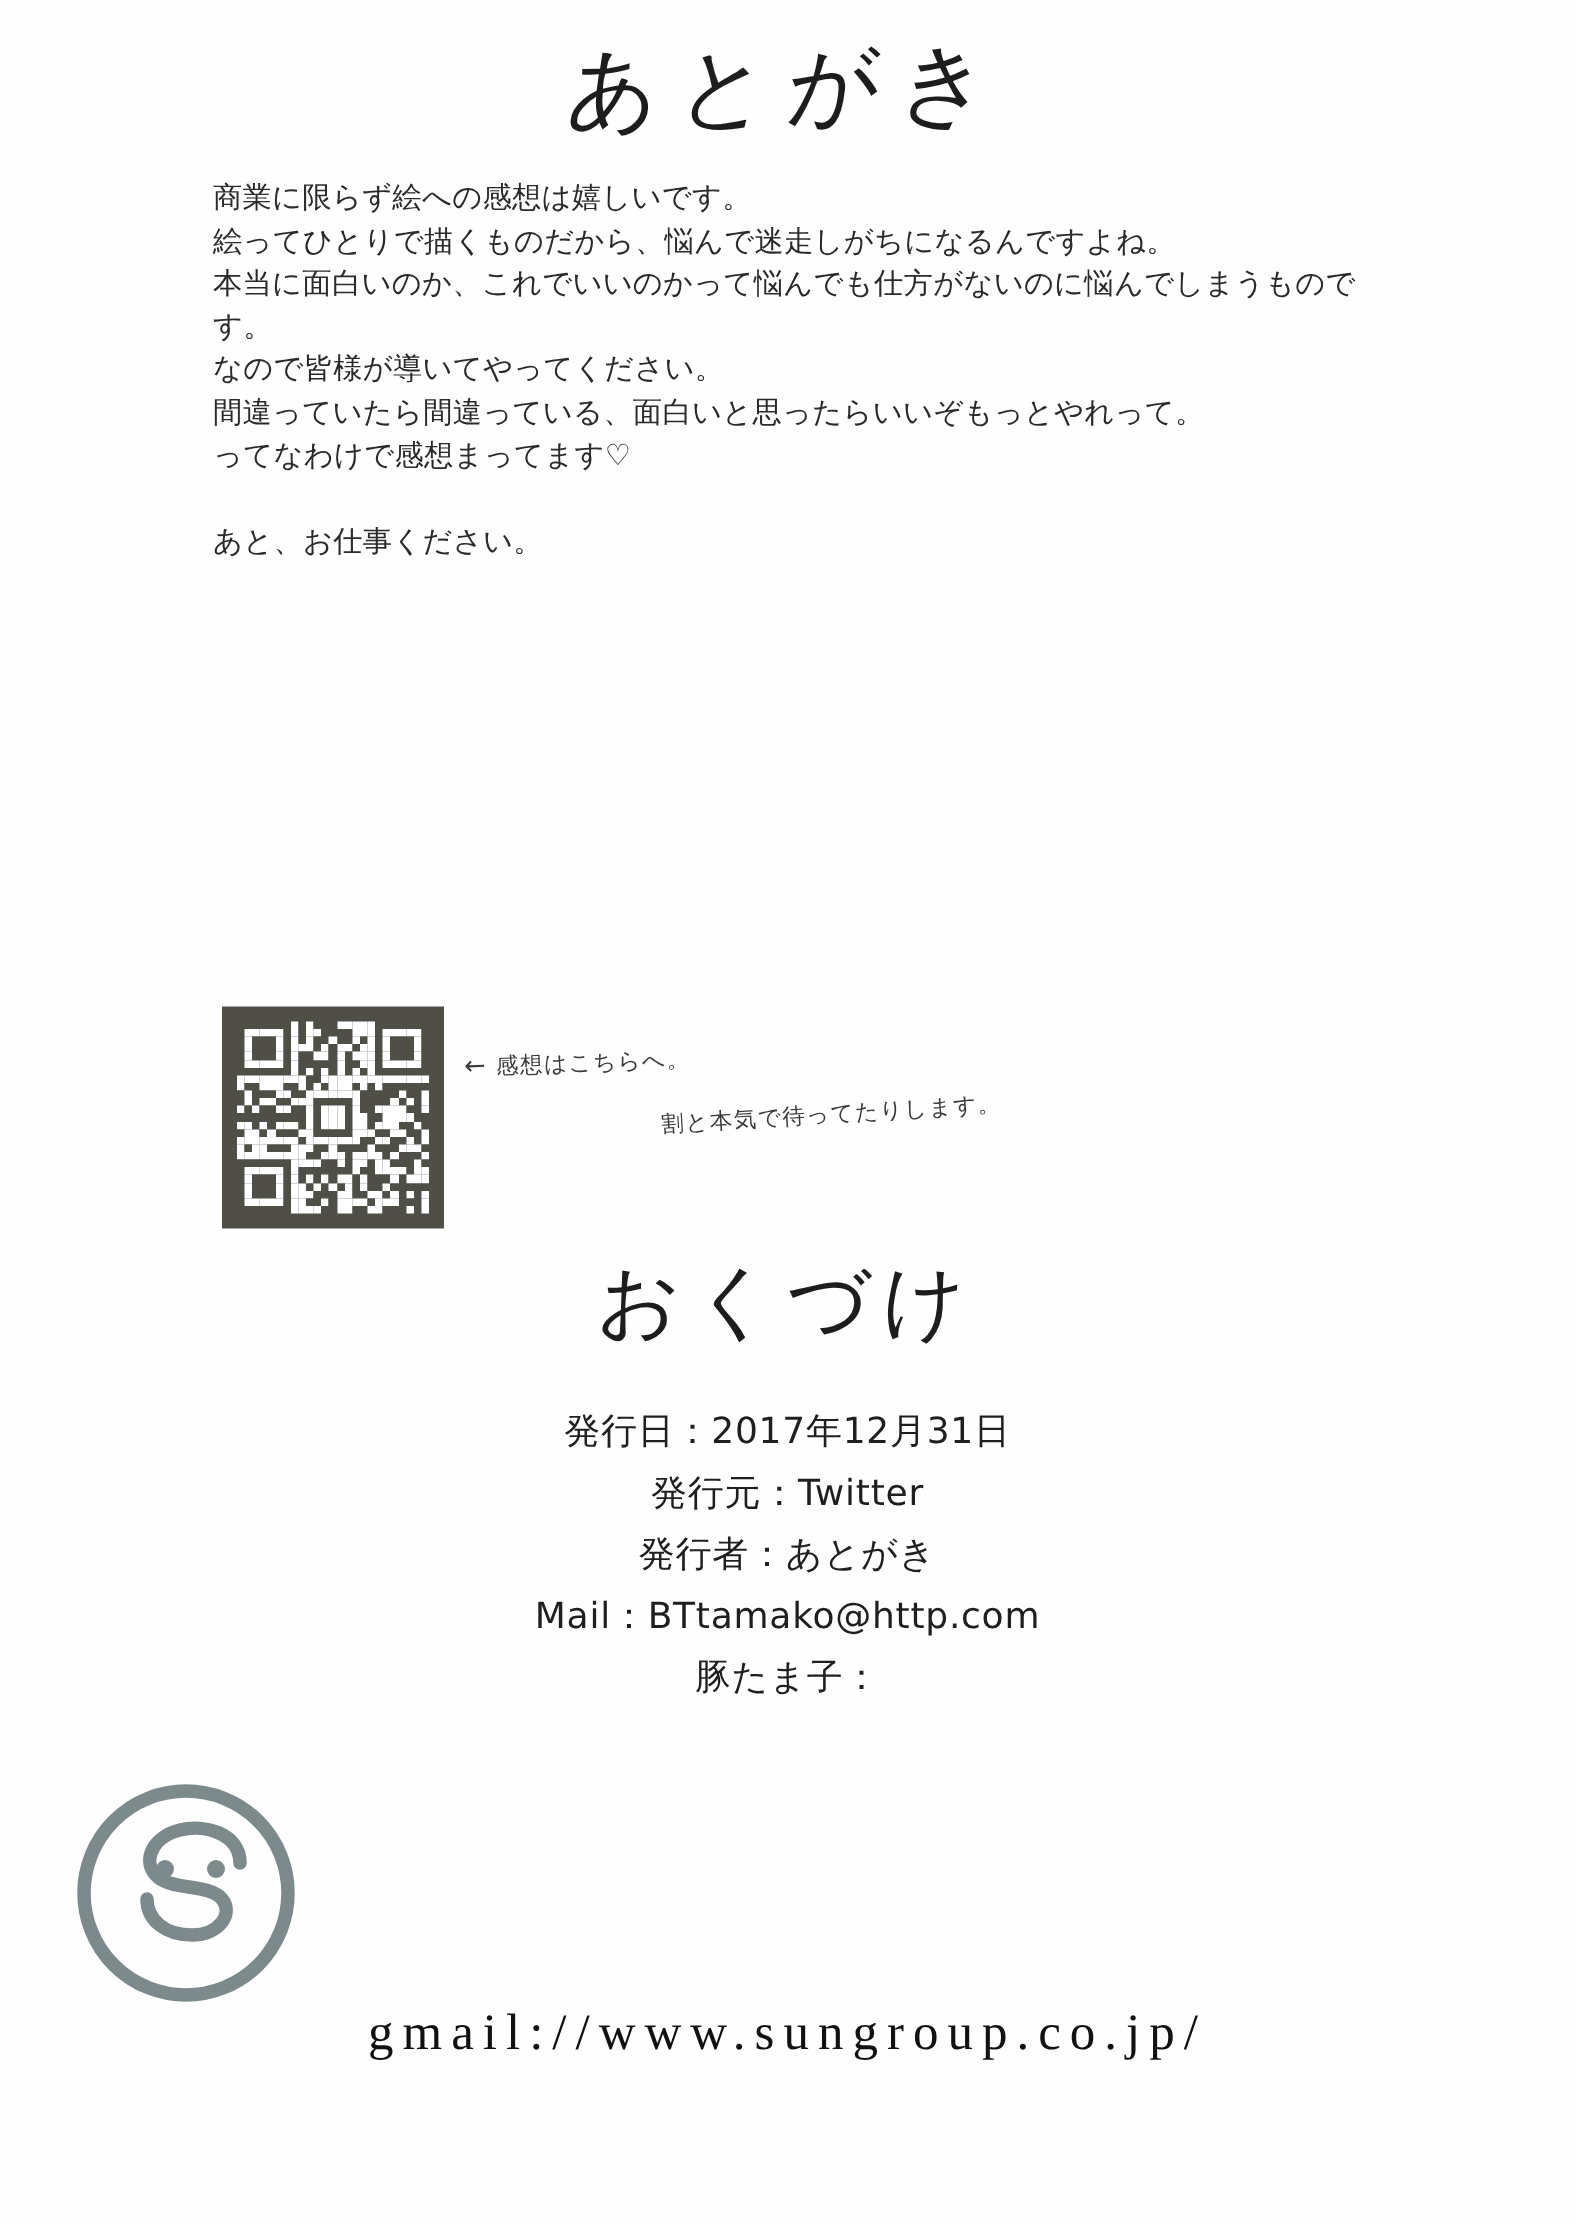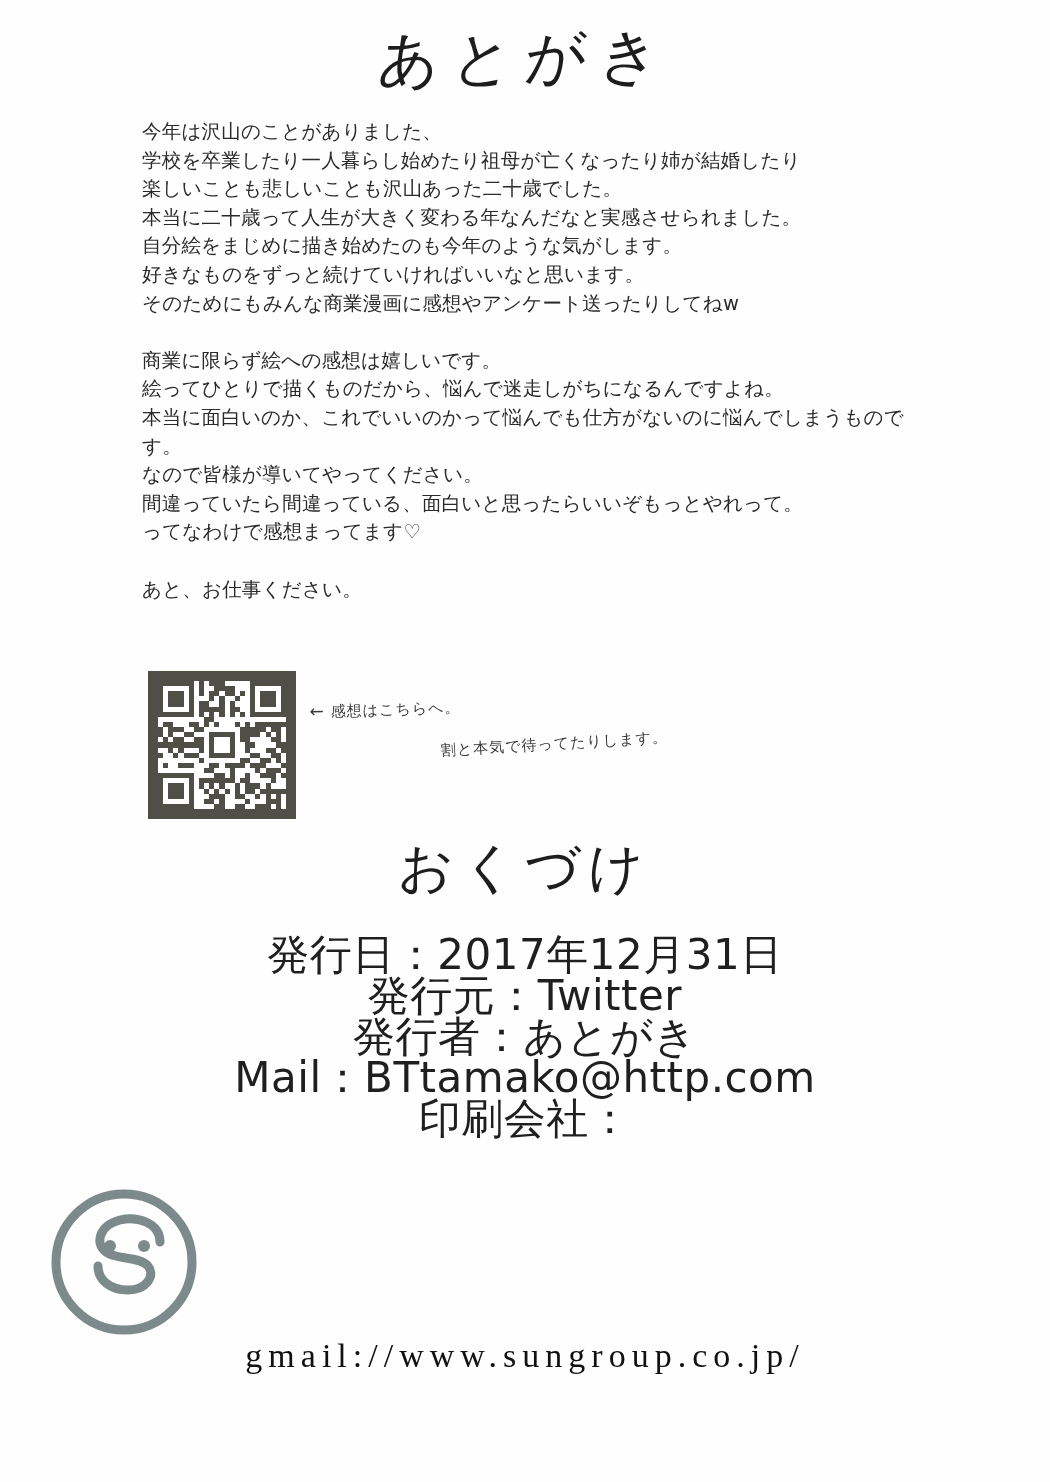--- a/index.html
+++ b/index.html
@@ -114,21 +114,21 @@
     color: #1d1d1d;
     transform: skewX(-3deg);
   }
   .colophon-list {
     position: absolute;
     left: 0;
     right: 0;
     top: 934px;
     text-align: center;
     font-family: "DejaVu Sans", sans-serif;
-    font-size: 42px;
+    font-size: 24px;
     line-height: 41px;
     color: #1f1f1f;
     letter-spacing: 0.5px;
   }
   .colophon-list div {
     white-space: pre;
   }
 
   
   .logo-row {
@@ -169,27 +169,20 @@
   }
 </style>
 </head>
 <body>
 
 <div class="page">
 
   <div class="afterword-title">あとがき</div>
 
   <div class="body-text">
-    <p>今年は沢山のことがありました、
-学校を卒業したり一人暮らし始めたり祖母が亡くなったり姉が結婚したり
-楽しいことも悲しいことも沢山あった二十歳でした。
-本当に二十歳って人生が大きく変わる年なんだなと実感させられました。
-自分絵をまじめに描き始めたのも今年のような気がします。
-好きなものをずっと続けていければいいなと思います。
-そのためにもみんな商業漫画に感想やアンケート送ったりしてねw</p>
     <p>商業に限らず絵への感想は嬉しいです。
 絵ってひとりで描くものだから、悩んで迷走しがちになるんですよね。
 本当に面白いのか、これでいいのかって悩んでも仕方がないのに悩んでしまうものです。
 なので皆様が導いてやってください。
 間違っていたら間違っている、面白いと思ったらいいぞもっとやれって。
 ってなわけで感想まってます♡</p>
     <p>あと、お仕事ください。</p>
   </div>
 
   <div class="qr-wrap">
@@ -829,21 +822,21 @@
     <div class="line2">割と本気で待ってたりします。</div>
   </div>
 
   <div class="colophon-title">おくづけ</div>
 
   <div class="colophon-list">
     <div>発行日：2017年12月31日</div>
     <div>発行元：Twitter</div>
     <div>発行者：あとがき</div>
     <div>Mail：BTtamako@http.com</div>
-    <div>印刷会社：</div>
+    <div>豚たま子：</div>
   </div>
 
   <div class="logo-row">
     <div class="logo-mark">
       <svg viewBox="0 0 152 152" width="152" height="152" aria-hidden="true">
         <circle cx="76" cy="76" r="68" fill="none" stroke="#7d8a8c" stroke-width="9"></circle>
         <path d="M112 56 C112 36, 88 30, 72 34 C52 39, 46 57, 58 66 C68 74, 92 70, 100 80 C108 90, 98 104, 80 104 C62 104, 50 94, 50 80" fill="none" stroke="#7d8a8c" stroke-width="9" stroke-linecap="round"></path>
         <circle cx="62" cy="60" r="6" fill="#7d8a8c"></circle>
         <circle cx="96" cy="60" r="6" fill="#7d8a8c"></circle>
       </svg>

